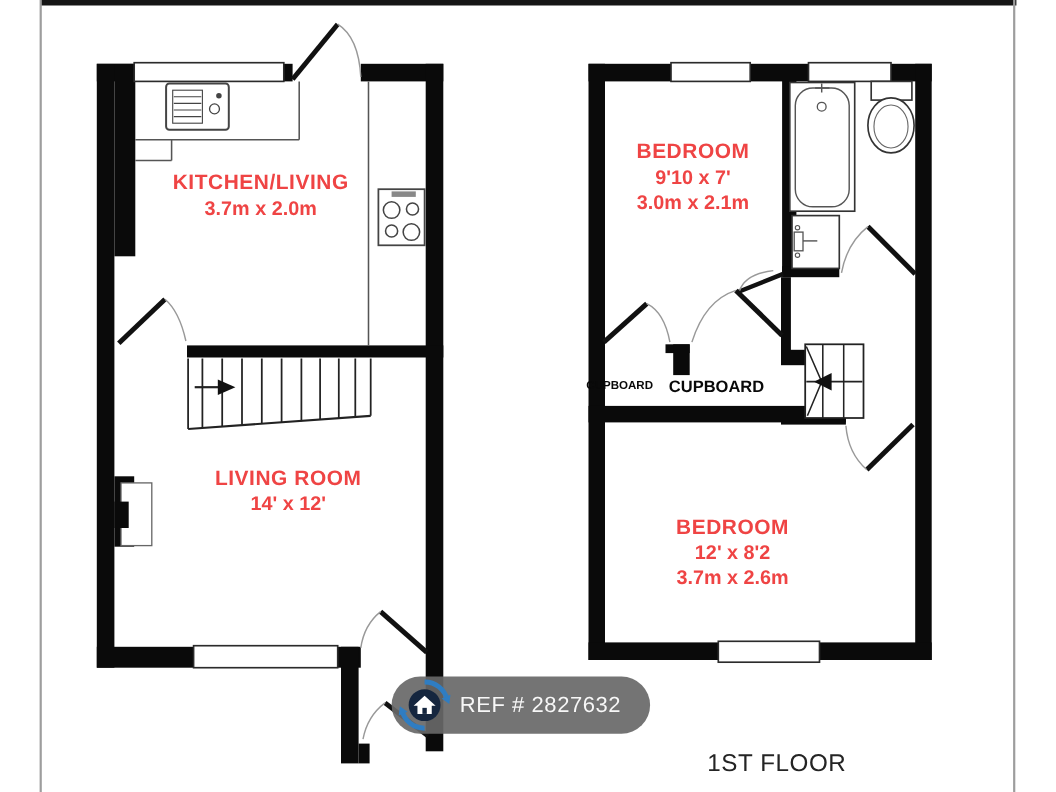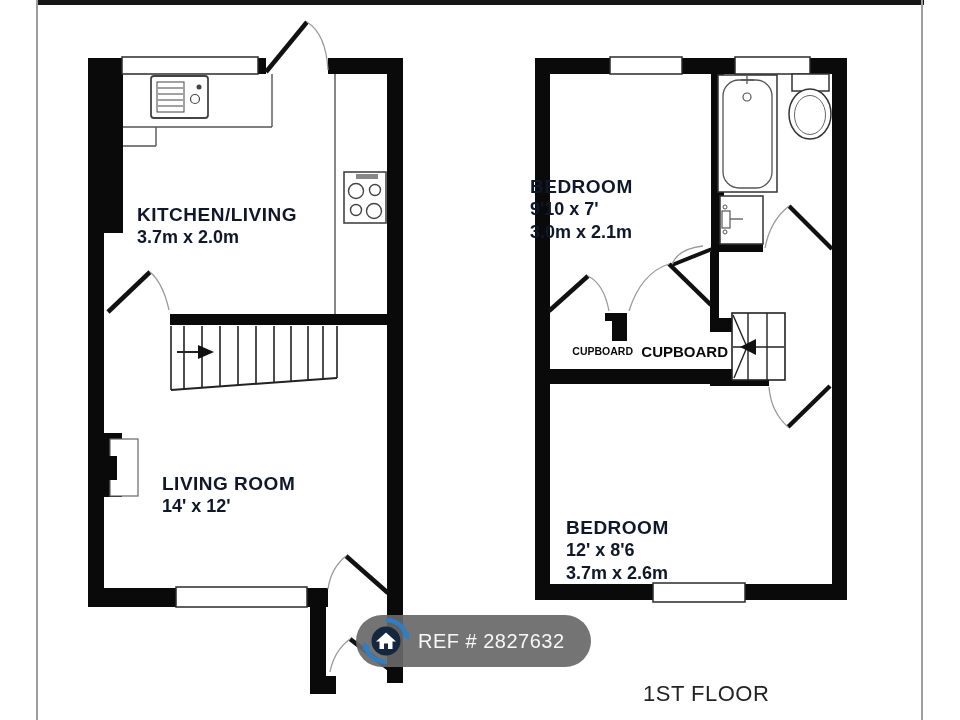--- a/index.html
+++ b/index.html
@@ -1,24 +1,24 @@
 <!DOCTYPE html>
 <html><head>
 <meta charset="utf-8">
 <style>
   html,body{margin:0;padding:0;background:#ffffff;}
   body{width:960px;height:720px;position:relative;overflow:hidden;
        font-family:"Liberation Sans", sans-serif;}
   .frame-line{position:absolute;top:0;width:2px;height:720px;background:#9d9d9d;}
   .top-bar{position:absolute;left:37px;top:0;width:887px;height:5px;background:#161616;}
   .plan-svg{position:absolute;left:0;top:0;}
-  .room-label{position:absolute;color:#0f172a;font-weight:bold;margin-top:48px;}
+  .room-label{position:absolute;text-align:center;color:#ef4444;font-weight:bold;}
   .room-name{font-size:19px;line-height:23px;letter-spacing:0.5px;}
   .room-dim{font-size:18px;line-height:23px;}
-  .cup-label{position:absolute;text-align:right;color:#090909;font-weight:bold;white-space:nowrap;}
+  .cup-label{position:absolute;text-align:left;color:#090909;font-weight:bold;white-space:nowrap;}
   .floor-label{position:absolute;color:#242424;font-size:22px;letter-spacing:0.5px;}
   .ref-badge{position:absolute;left:356px;top:615px;height:52px;min-width:232px;
              border-radius:26px;background:rgba(104,104,104,0.92);
              display:flex;align-items:center;box-sizing:border-box;
              padding:0 26px 0 62px;}
   .ref-text{color:#f7f7f7;font-size:20px;letter-spacing:0.5px;white-space:nowrap;}
   .badge-logo{position:absolute;left:357px;top:612px;width:58px;height:58px;}
 </style>
 </head>
 <body>
@@ -171,21 +171,21 @@
 </div>
 
 <div class="room-label" style="left:530px;top:127px;width:200px">
   <div class="room-name">BEDROOM</div>
   <div class="room-dim">9'10 x 7'</div>
   <div class="room-dim">3.0m x 2.1m</div>
 </div>
 
 <div class="room-label" style="left:566px;top:468px;width:200px">
   <div class="room-name">BEDROOM</div>
-  <div class="room-dim">12' x 8'6</div>
+  <div class="room-dim">12' x 8'2</div>
   <div class="room-dim">3.7m x 2.6m</div>
 </div>
 
 <div class="cup-label" style="left:533px;top:345px;width:100px;font-size:10.5px">CUPBOARD</div>
 <div class="cup-label" style="left:608px;top:343px;width:120px;font-size:15px">CUPBOARD</div>
 
 <div class="floor-label" style="left:643px;top:681px">1ST FLOOR</div>
 
 <div class="ref-badge">
   <span class="ref-text">REF # 2827632</span>

